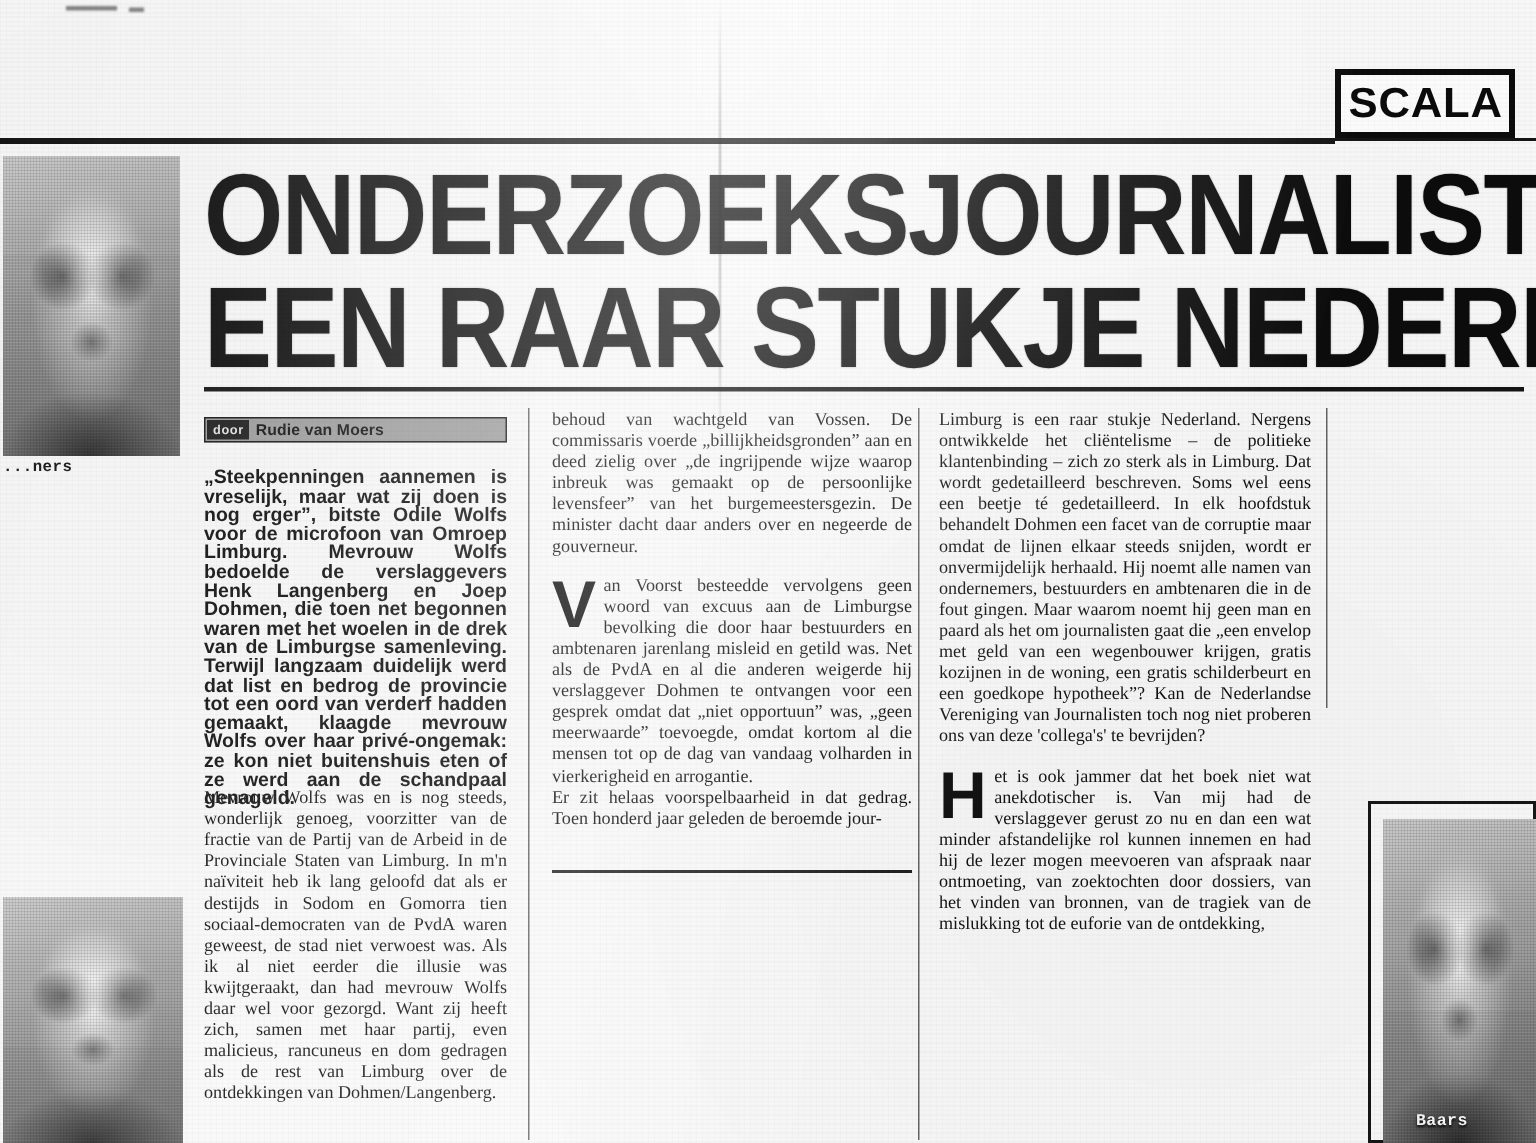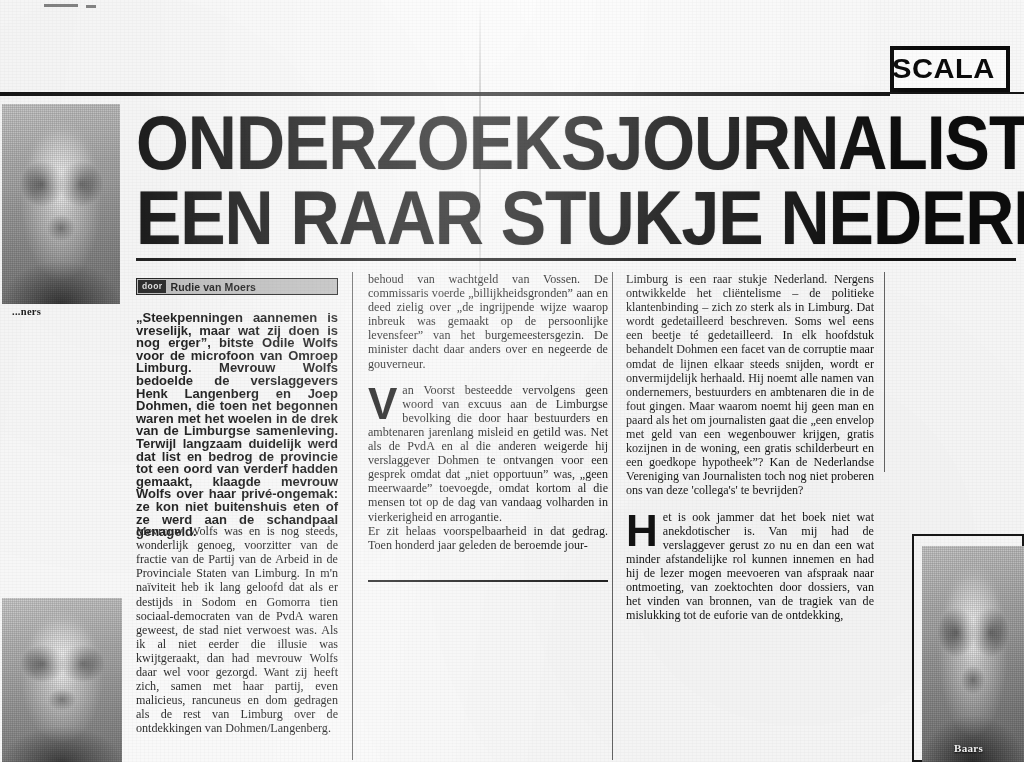--- a/index.html
+++ b/index.html
@@ -83,21 +83,21 @@
     position: absolute;
     left: 890px;
     top: 46px;
     width: 120px;
     height: 46px;
     border: 4px solid #141414;
     background: #f3f2ee;
     box-sizing: border-box;
     display: flex;
     align-items: center;
-    justify-content: flex-start;
+    justify-content: center;
     z-index: 10;
   }
   #scala-badge span {
     font-family: "Liberation Sans", sans-serif;
     font-weight: 700;
     font-size: 28px;
     letter-spacing: .5px;
     transform: scaleX(1.04);
     color: #141414;
   }
@@ -190,21 +190,21 @@
   #byline {
     position: absolute;
     left: 136px;
     top: 278px;
     width: 202px;
     height: 17px;
     border: 1.5px solid #1f1f1f;
     box-sizing: border-box;
     display: flex;
     align-items: center;
-    background: #fca5a5;
+    background: #22c55e;
     z-index: 13;
     overflow: hidden;
   }
   #byline .tagword {
     background: #262626;
     color: #ddd9d2;
     font-family: "Liberation Sans", sans-serif;
     font-weight: 700;
     font-size: 8.5px;
     letter-spacing: .4px;
@@ -284,27 +284,26 @@
     inset: 0;
     opacity: .45;
     background-image:
       repeating-linear-gradient(0deg, rgba(0,0,0,.22) 0 1px, rgba(0,0,0,0) 1px 2px),
       repeating-linear-gradient(90deg, rgba(0,0,0,.18) 0 1px, rgba(0,0,0,0) 1px 2px);
     mix-blend-mode: multiply;
   }
   .photo-caption {
     position: absolute;
     z-index: 16;
-    font-family: Liberation Serif, serif;
+    font-family: Liberation Mono, monospace;
     font-weight: 700;
     font-size: 11px;
     color: #f1efe9;
     text-shadow: 0 1px 2px rgba(0,0,0,.9);
     letter-spacing: .3px;
-    margin-left: 10px;
   }
 
   #photo-left-top { left: 2px; top: 104px; width: 118px; height: 200px; }
   #photo-left-top-cap { left: 2px; top: 306px; color: #1f1f1f; text-shadow:none; font-size: 10.5px; }
   #photo-left-bottom { left: 2px; top: 598px; width: 120px; height: 164px; }
   #photo-right-bottom { left: 922px; top: 546px; width: 102px; height: 216px; }
   #photo-right-bottom-cap { left: 944px; top: 742px; }
   #photo-right-frame {
     position: absolute;
     left: 912px; top: 534px; width: 112px; height: 228px;

